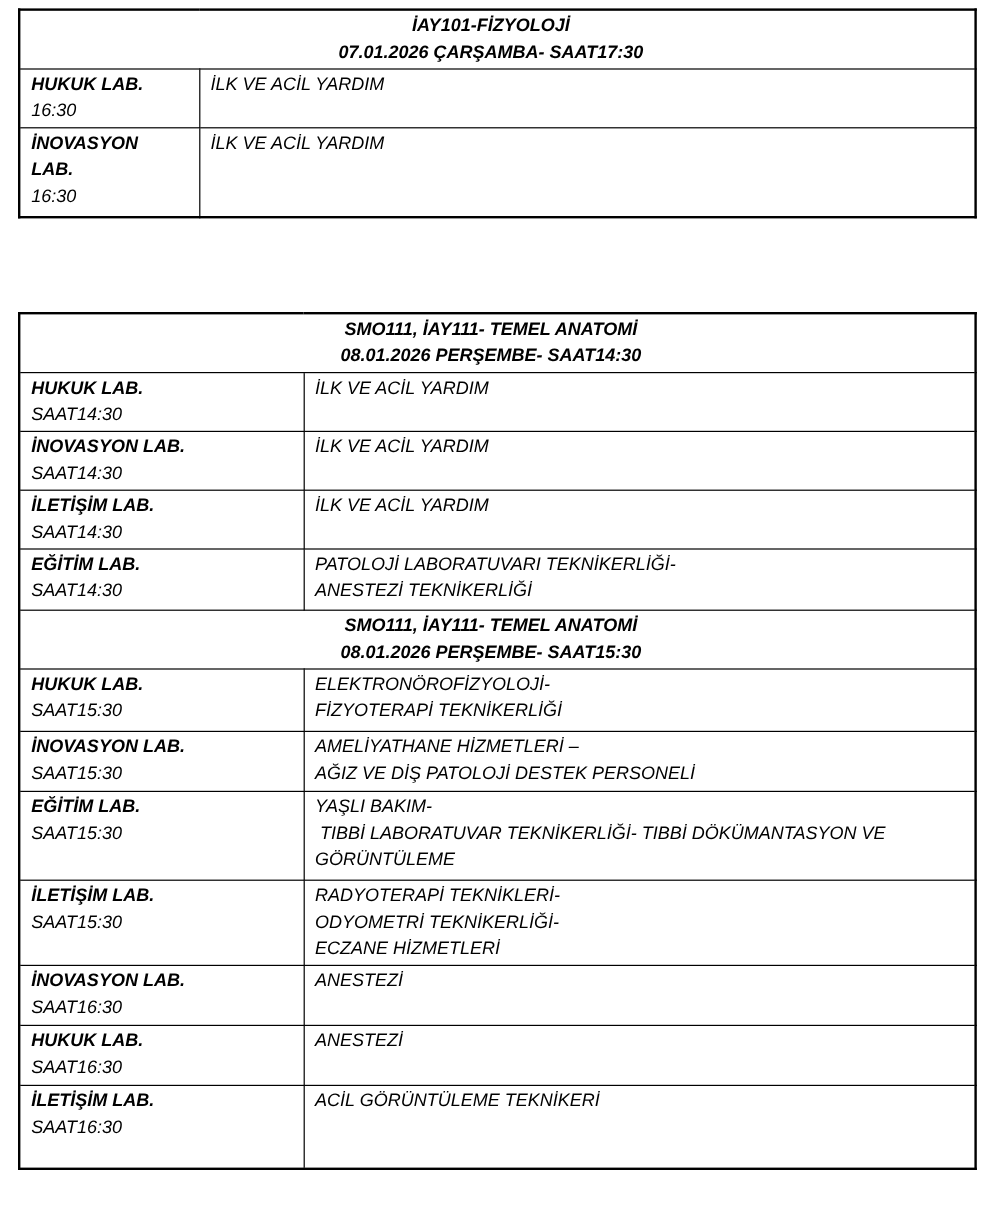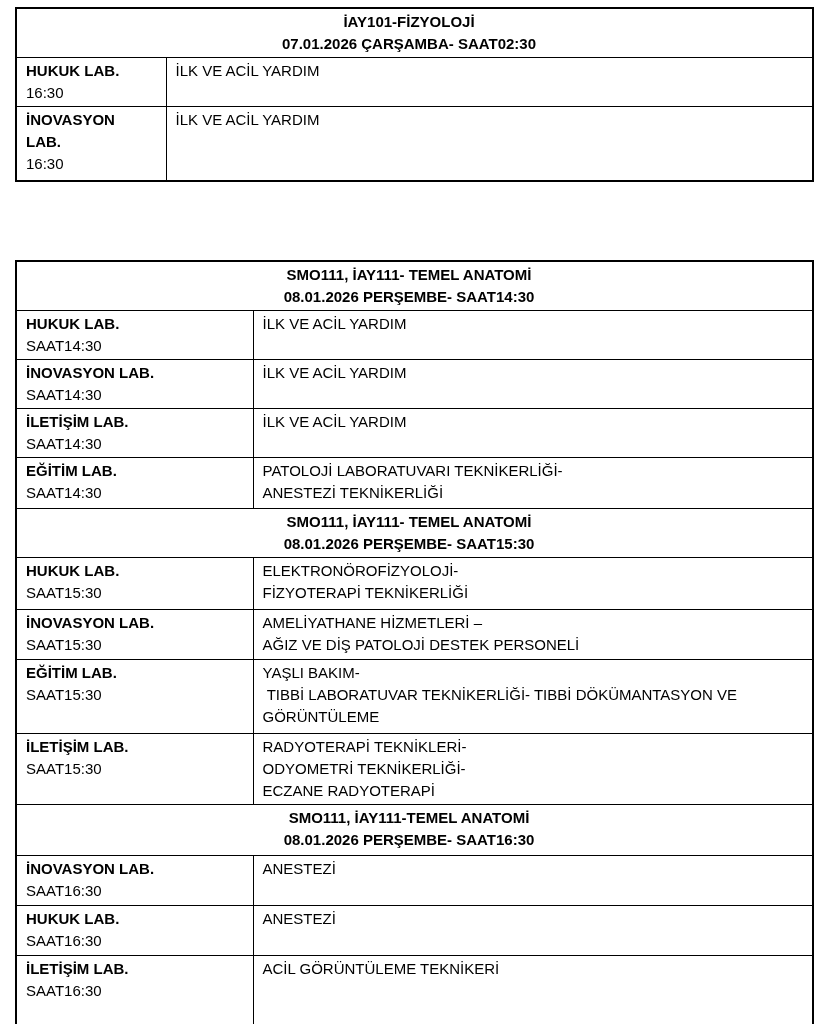--- a/index.html
+++ b/index.html
@@ -21,20 +21,21 @@
   }
   table.t1 { margin-top: 7px; }
   table.t2 { margin-top: 78px; }
   table.sched td {
     border: 1.5px solid #000;
     vertical-align: top;
     padding: 2px 20px 2px 9px;
     font-size: 15px;
     line-height: 22px;
     overflow: hidden;
+    font-style: italic;
   }
   td.hcell {
     text-align: center;
     font-weight: bold;
     line-height: 23px;
     padding: 1px 6px;
   }
   .room { font-weight: bold; }
   .time { font-weight: normal; }
   .cline { white-space: pre-wrap; }
@@ -48,21 +49,21 @@
 
   <table class="sched t1">
     <colgroup>
         <col style="width:150px">
         <col style="width:647px">
       </colgroup>
     <tbody>
       <tr style="height:49px">
         <td colspan="2" class="hcell">
           <div>İAY101-FİZYOLOJİ</div>
-          <div>07.01.2026 ÇARŞAMBA- SAAT02:30</div>
+          <div>07.01.2026 ÇARŞAMBA- SAAT17:30</div>
         </td>
       </tr>
       <tr style="height:46px">
         <td class="room-cell">
           <div class="room">HUKUK LAB.</div>
           <div class="time">16:30</div>
         </td>
         <td class="course-cell">
           <div class="cline">İLK VE ACİL YARDIM</div>
         </td>
@@ -168,30 +169,24 @@
         </td>
       </tr>
       <tr style="height:68px">
         <td class="room-cell">
           <div class="room">İLETİŞİM LAB.</div>
           <div class="time">SAAT15:30</div>
         </td>
         <td class="course-cell">
           <div class="cline">RADYOTERAPİ TEKNİKLERİ-</div>
           <div class="cline">ODYOMETRİ TEKNİKERLİĞİ-</div>
-          <div class="cline">ECZANE RADYOTERAPİ</div>
-        </td>
-      </tr>
-
-      <tr style="height:51px">
-        <td colspan="2" class="hcell">
-          <div>SMO111, İAY111-TEMEL ANATOMİ</div>
-          <div>08.01.2026 PERŞEMBE- SAAT16:30</div>
-        </td>
-      </tr>
+          <div class="cline">ECZANE HİZMETLERİ</div>
+        </td>
+      </tr>
+
       <tr style="height:50px">
         <td class="room-cell">
           <div class="room">İNOVASYON LAB.</div>
           <div class="time">SAAT16:30</div>
         </td>
         <td class="course-cell">
           <div class="cline">ANESTEZİ</div>
         </td>
       </tr>
       <tr style="height:50px">

